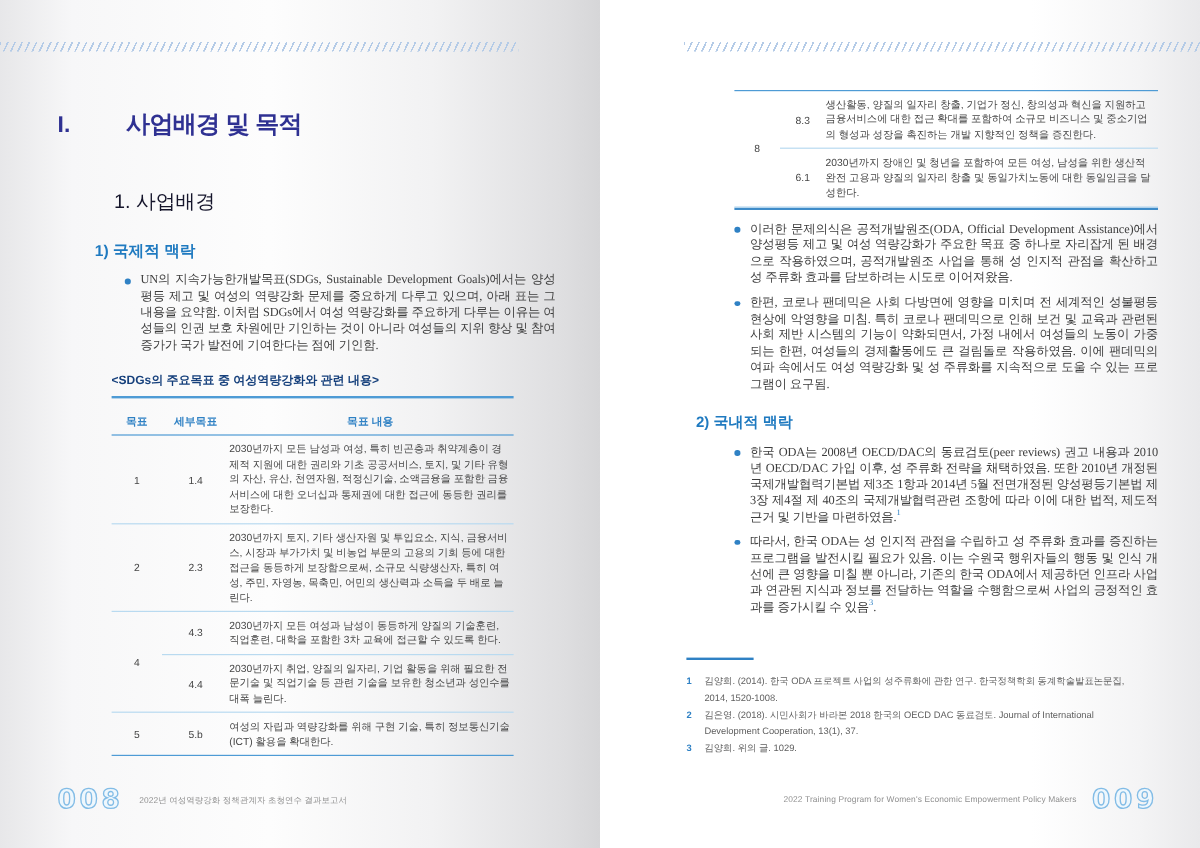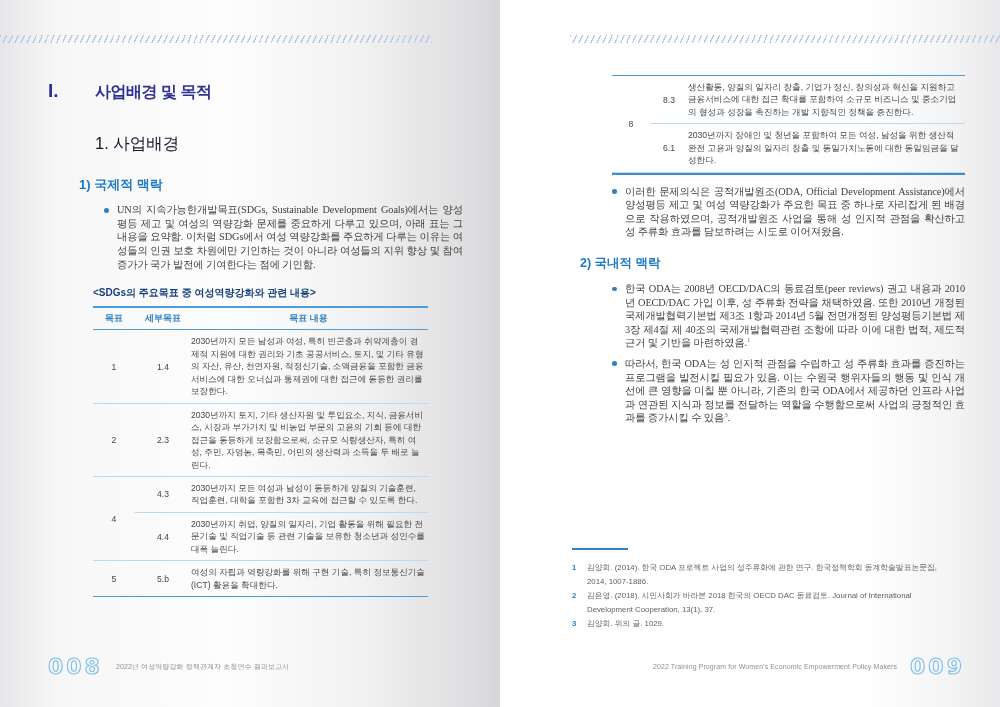--- a/index.html
+++ b/index.html
@@ -19,32 +19,32 @@
   .stripes{
     position:absolute;top:35px;height:8px;
     background:repeating-linear-gradient(115deg,#b4cbe7 0 1.3px,rgba(255,255,255,0) 1.3px 5.4px);
   }
   .stripes-left{left:0;width:432px;}
   .stripes-right{left:70px;right:0;}
 
   
   .chapter-row{display:flex;align-items:baseline;margin:80px 0 0 48px;}
   .chapter-marker{font-size:19px;font-weight:bold;color:#2f3192;width:47px;flex-shrink:0;}
-  .chapter-title{margin:0;font-size:16px;font-weight:800;letter-spacing:-0.5px;color:#2f3192;}
+  .chapter-title{margin:10px;font-size:20px;font-weight:800;letter-spacing:-0.5px;color:#2f3192;}
   .section-title{margin:30px 0 0 95px;font-size:16.5px;font-weight:normal;color:#15152b;}
   .subsection-title{margin:21px 0 0 79px;font-size:13px;font-weight:bold;color:#1f7ac0;}
   .para{position:relative;margin:9px 37px 0 98px;padding-left:19px;}
   .dot{position:absolute;left:6px;top:5px;width:4.5px;height:4.5px;border-radius:50%;background:#2f81c4;}
   .para p{margin:0;font-family:"Liberation Serif", serif;font-size:10.3px;line-height:1.33;
     color:#3d3d3d;text-align:justify;letter-spacing:-0.1px;}
   .table-title{margin:15px 0 0 93px;font-size:10px;font-weight:bold;color:#16407c;}
   .sdg-table{margin:6px 0 0 93px;width:335px;border-top:2px solid #4e9bd5;
     font-size:8.6px;color:#464646;}
   .thead{display:flex;align-items:flex-end;border-bottom:1px solid #4e9bd5;
-    color:#2f81c4;font-weight:bold;padding:4px 0 4px;font-size:9px;}
+    color:#2f81c4;font-weight:bold;padding:13px 0 4px;font-size:9px;}
   .c-goal{width:42px;text-align:center;flex-shrink:0;}
   .c-sub{width:56px;text-align:center;flex-shrink:0;}
   .c-content{flex:1;line-height:1.45;padding-right:2px;text-align:left;}
   .thead .c-content{text-align:center;line-height:normal;}
   .trow{display:flex;align-items:center;padding:5px 0;border-bottom:1px solid #b9daf0;}
   .trow.last{border-bottom:1px solid #4e9bd5;}
   .trow.group{padding:0;align-items:stretch;}
   .trow.group .c-goal{display:flex;align-items:center;justify-content:center;}
   .group-body{flex:1;display:flex;flex-direction:column;}
   .subrow{display:flex;align-items:center;padding:5px 0;}
@@ -164,38 +164,41 @@
             <div class="c-content">2030년까지 장애인 및 청년을 포함하여 모든 여성, 남성을 위한 생산적 완전 고용과 양질의 일자리 창출 및 동일가치노동에 대한 동일임금을 달성한다.</div>
           </div>
         </div>
       </div>
     </div>
 
     <div class="rbullets">
       <div class="rbullet">
         <span class="dot"></span><span>이러한 문제의식은 공적개발원조(ODA, Official Development Assistance)에서 양성평등 제고 및 여성 역량강화가 주요한 목표 중 하나로 자리잡게 된 배경으로 작용하였으며, 공적개발원조 사업을 통해 성 인지적 관점을 확산하고 성 주류화 효과를 담보하려는 시도로 이어져왔음.</span>
       </div>
+      <div class="rbullet">
+        <span class="dot"></span><span>한편, 코로나 팬데믹은 사회 다방면에 영향을 미치며 전 세계적인 성불평등 현상에 악영향을 미침. 특히 코로나 팬데믹으로 인해 보건 및 교육과 관련된 사회 제반 시스템의 기능이 약화되면서, 가정 내에서 여성들의 노동이 가중되는 한편, 여성들의 경제활동에도 큰 걸림돌로 작용하였음. 이에 팬데믹의 여파 속에서도 여성 역량강화 및 성 주류화를 지속적으로 도울 수 있는 프로그램이 요구됨.</span>
+      </div>
     </div>
 
     <h3 class="rsection-title">2) 국내적 맥락</h3>
 
     <div class="rbullets">
       <div class="rbullet">
         <span class="dot"></span><span>한국 ODA는 2008년 OECD/DAC의 동료검토(peer reviews) 권고 내용과 2010년 OECD/DAC 가입 이후, 성 주류화 전략을 채택하였음. 또한 2010년 개정된 국제개발협력기본법 제3조 1항과 2014년 5월 전면개정된 양성평등기본법 제3장 제4절 제 40조의 국제개발협력관련 조항에 따라 이에 대한 법적, 제도적 근거 및 기반을 마련하였음.</span><sup class="ref">1</sup><span></span>
       </div>
       <div class="rbullet">
         <span class="dot"></span><span>따라서, 한국 ODA는 성 인지적 관점을 수립하고 성 주류화 효과를 증진하는 프로그램을 발전시킬 필요가 있음. 이는 수원국 행위자들의 행동 및 인식 개선에 큰 영향을 미칠 뿐 아니라, 기존의 한국 ODA에서 제공하던 인프라 사업과 연관된 지식과 정보를 전달하는 역할을 수행함으로써 사업의 긍정적인 효과를 증가시킬 수 있음</span><sup class="ref">3</sup><span>.</span>
       </div>
     </div>
 
     <div class="footnotes">
       <div class="fn-divider"></div>
       <div class="fn-row">
         <span class="fn-num">1</span>
-        <span class="fn-text">김양희. (2014). 한국 ODA 프로젝트 사업의 성주류화에 관한 연구. 한국정책학회 동계학술발표논문집, 2014, 1007-1886.</span>
+        <span class="fn-text">김양희. (2014). 한국 ODA 프로젝트 사업의 성주류화에 관한 연구. 한국정책학회 동계학술발표논문집, 2014, 1520-1008.</span>
       </div>
       <div class="fn-row">
         <span class="fn-num">2</span>
         <span class="fn-text">김은영. (2018). 시민사회가 바라본 2018 한국의 OECD DAC 동료검토. Journal of International Development Cooperation, 13(1), 37.</span>
       </div>
       <div class="fn-row">
         <span class="fn-num">3</span>
         <span class="fn-text">김양희. 위의 글. 1029.</span>
       </div>
     </div>

